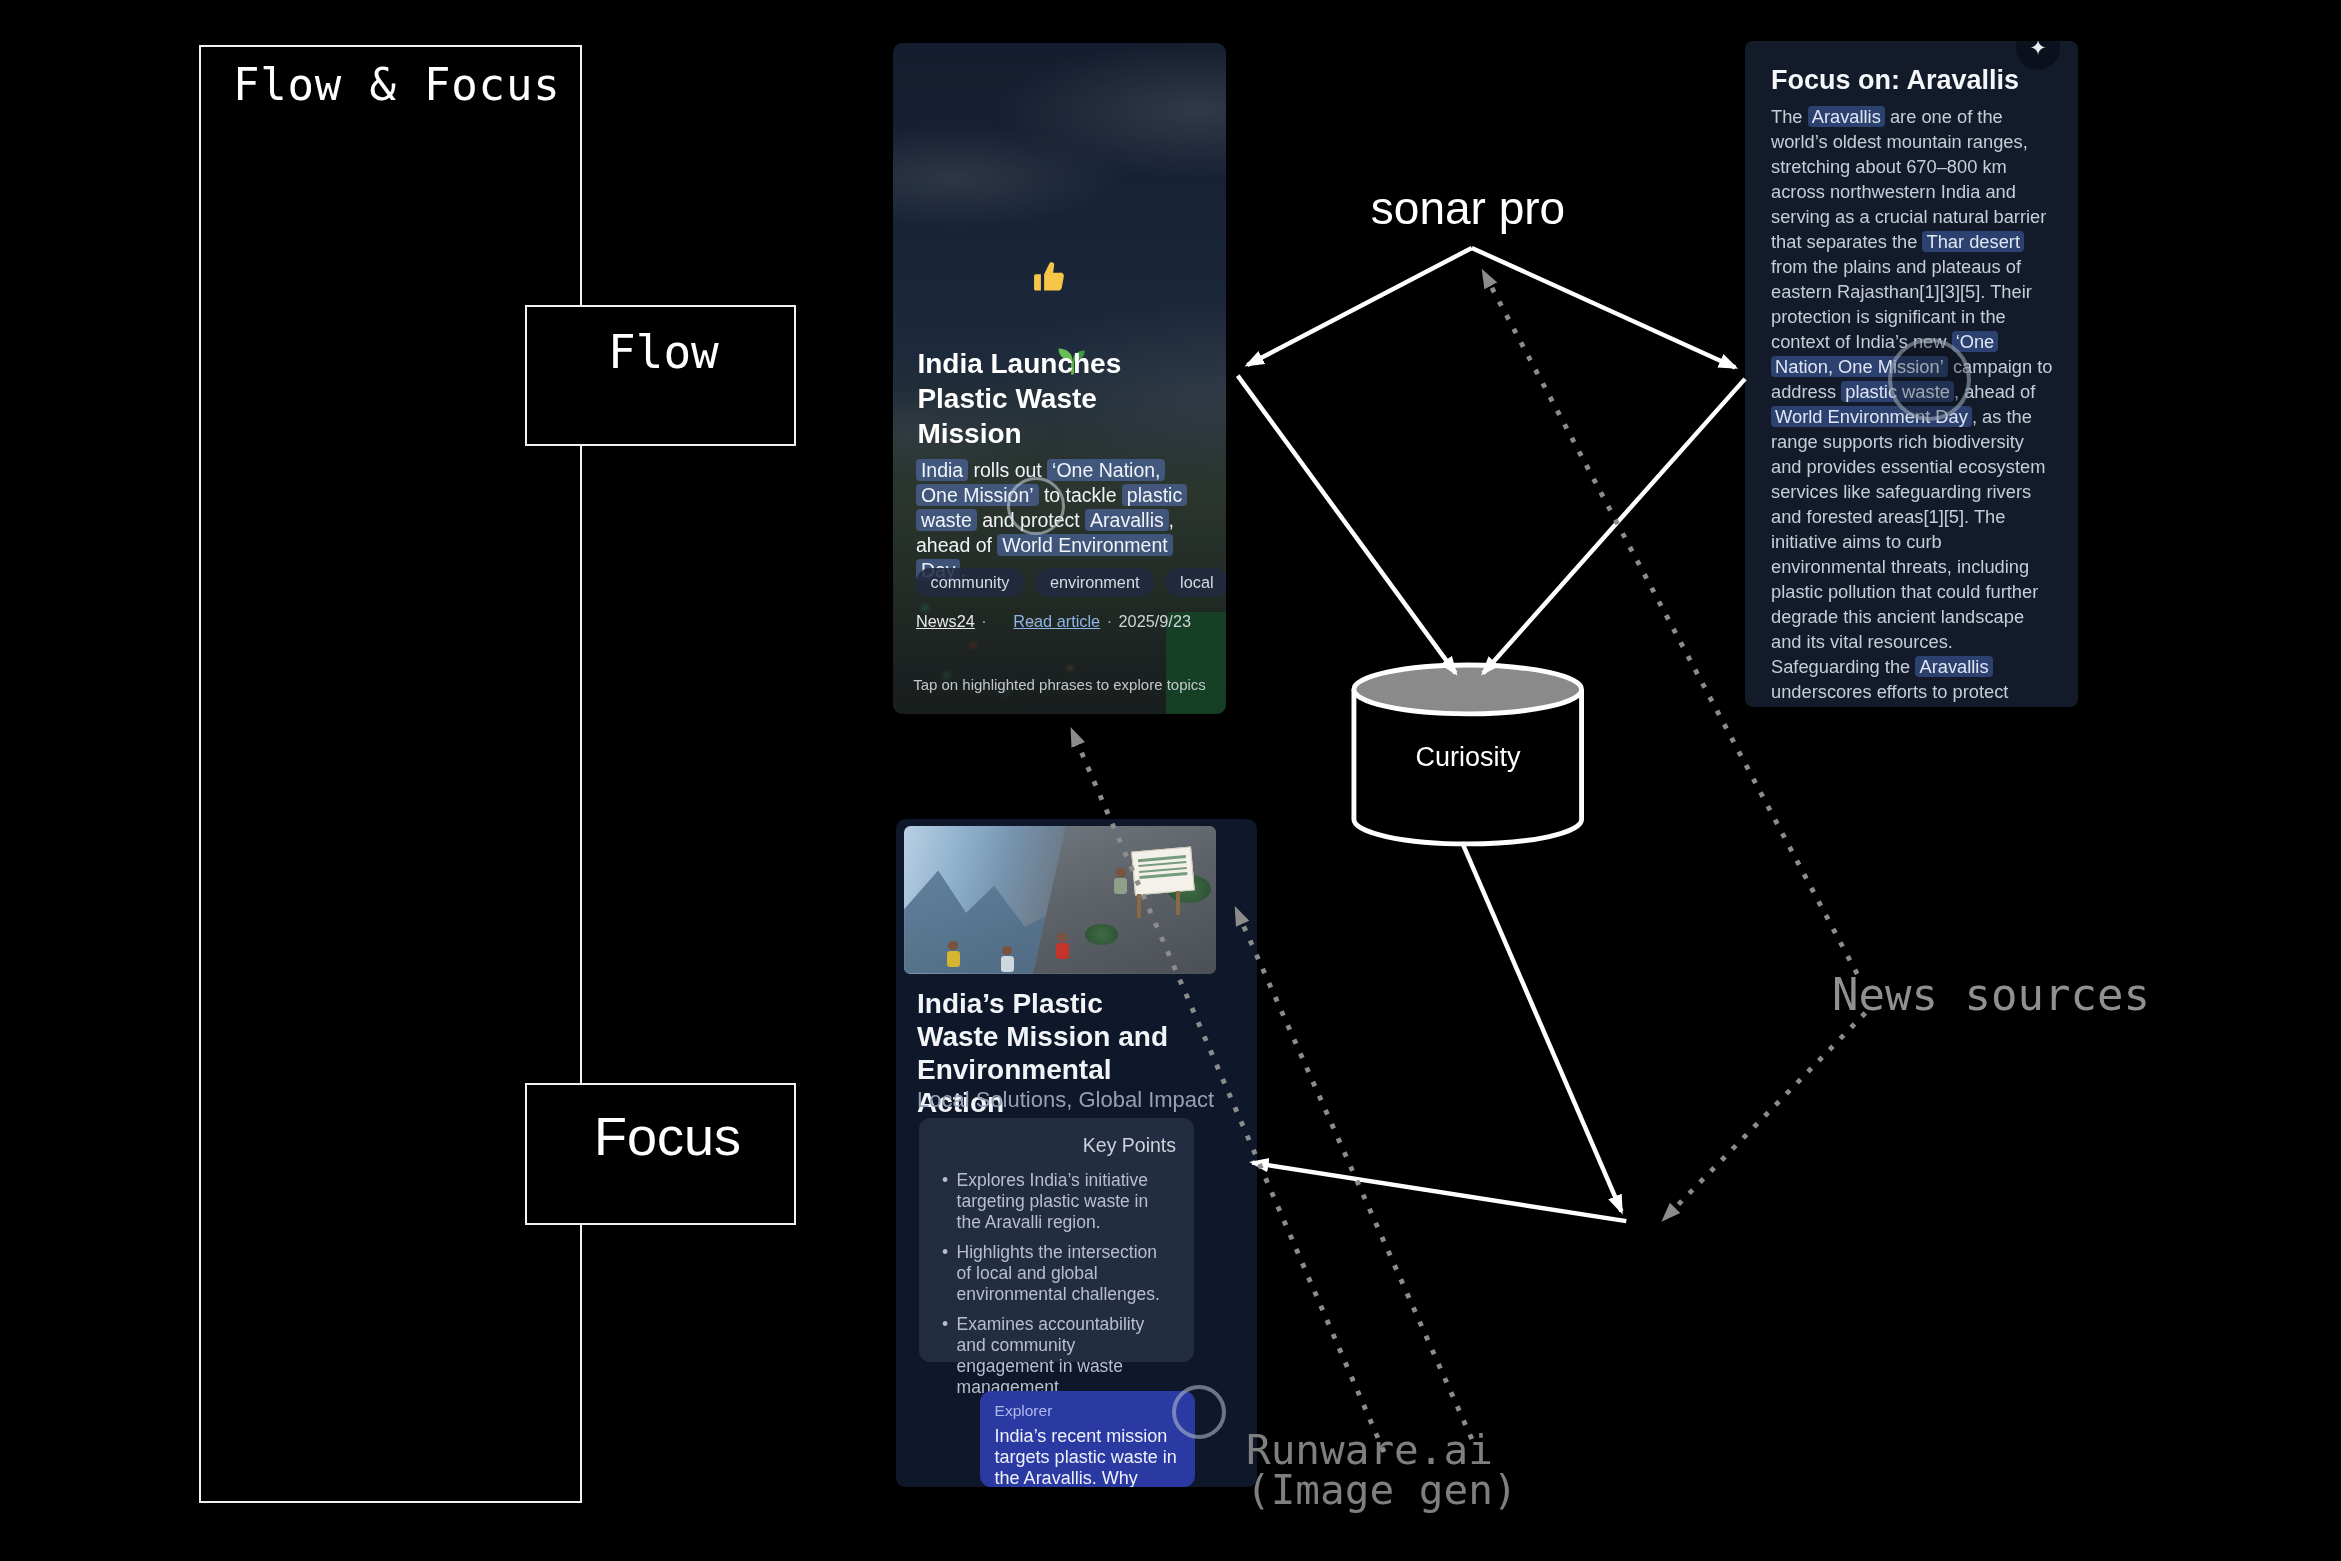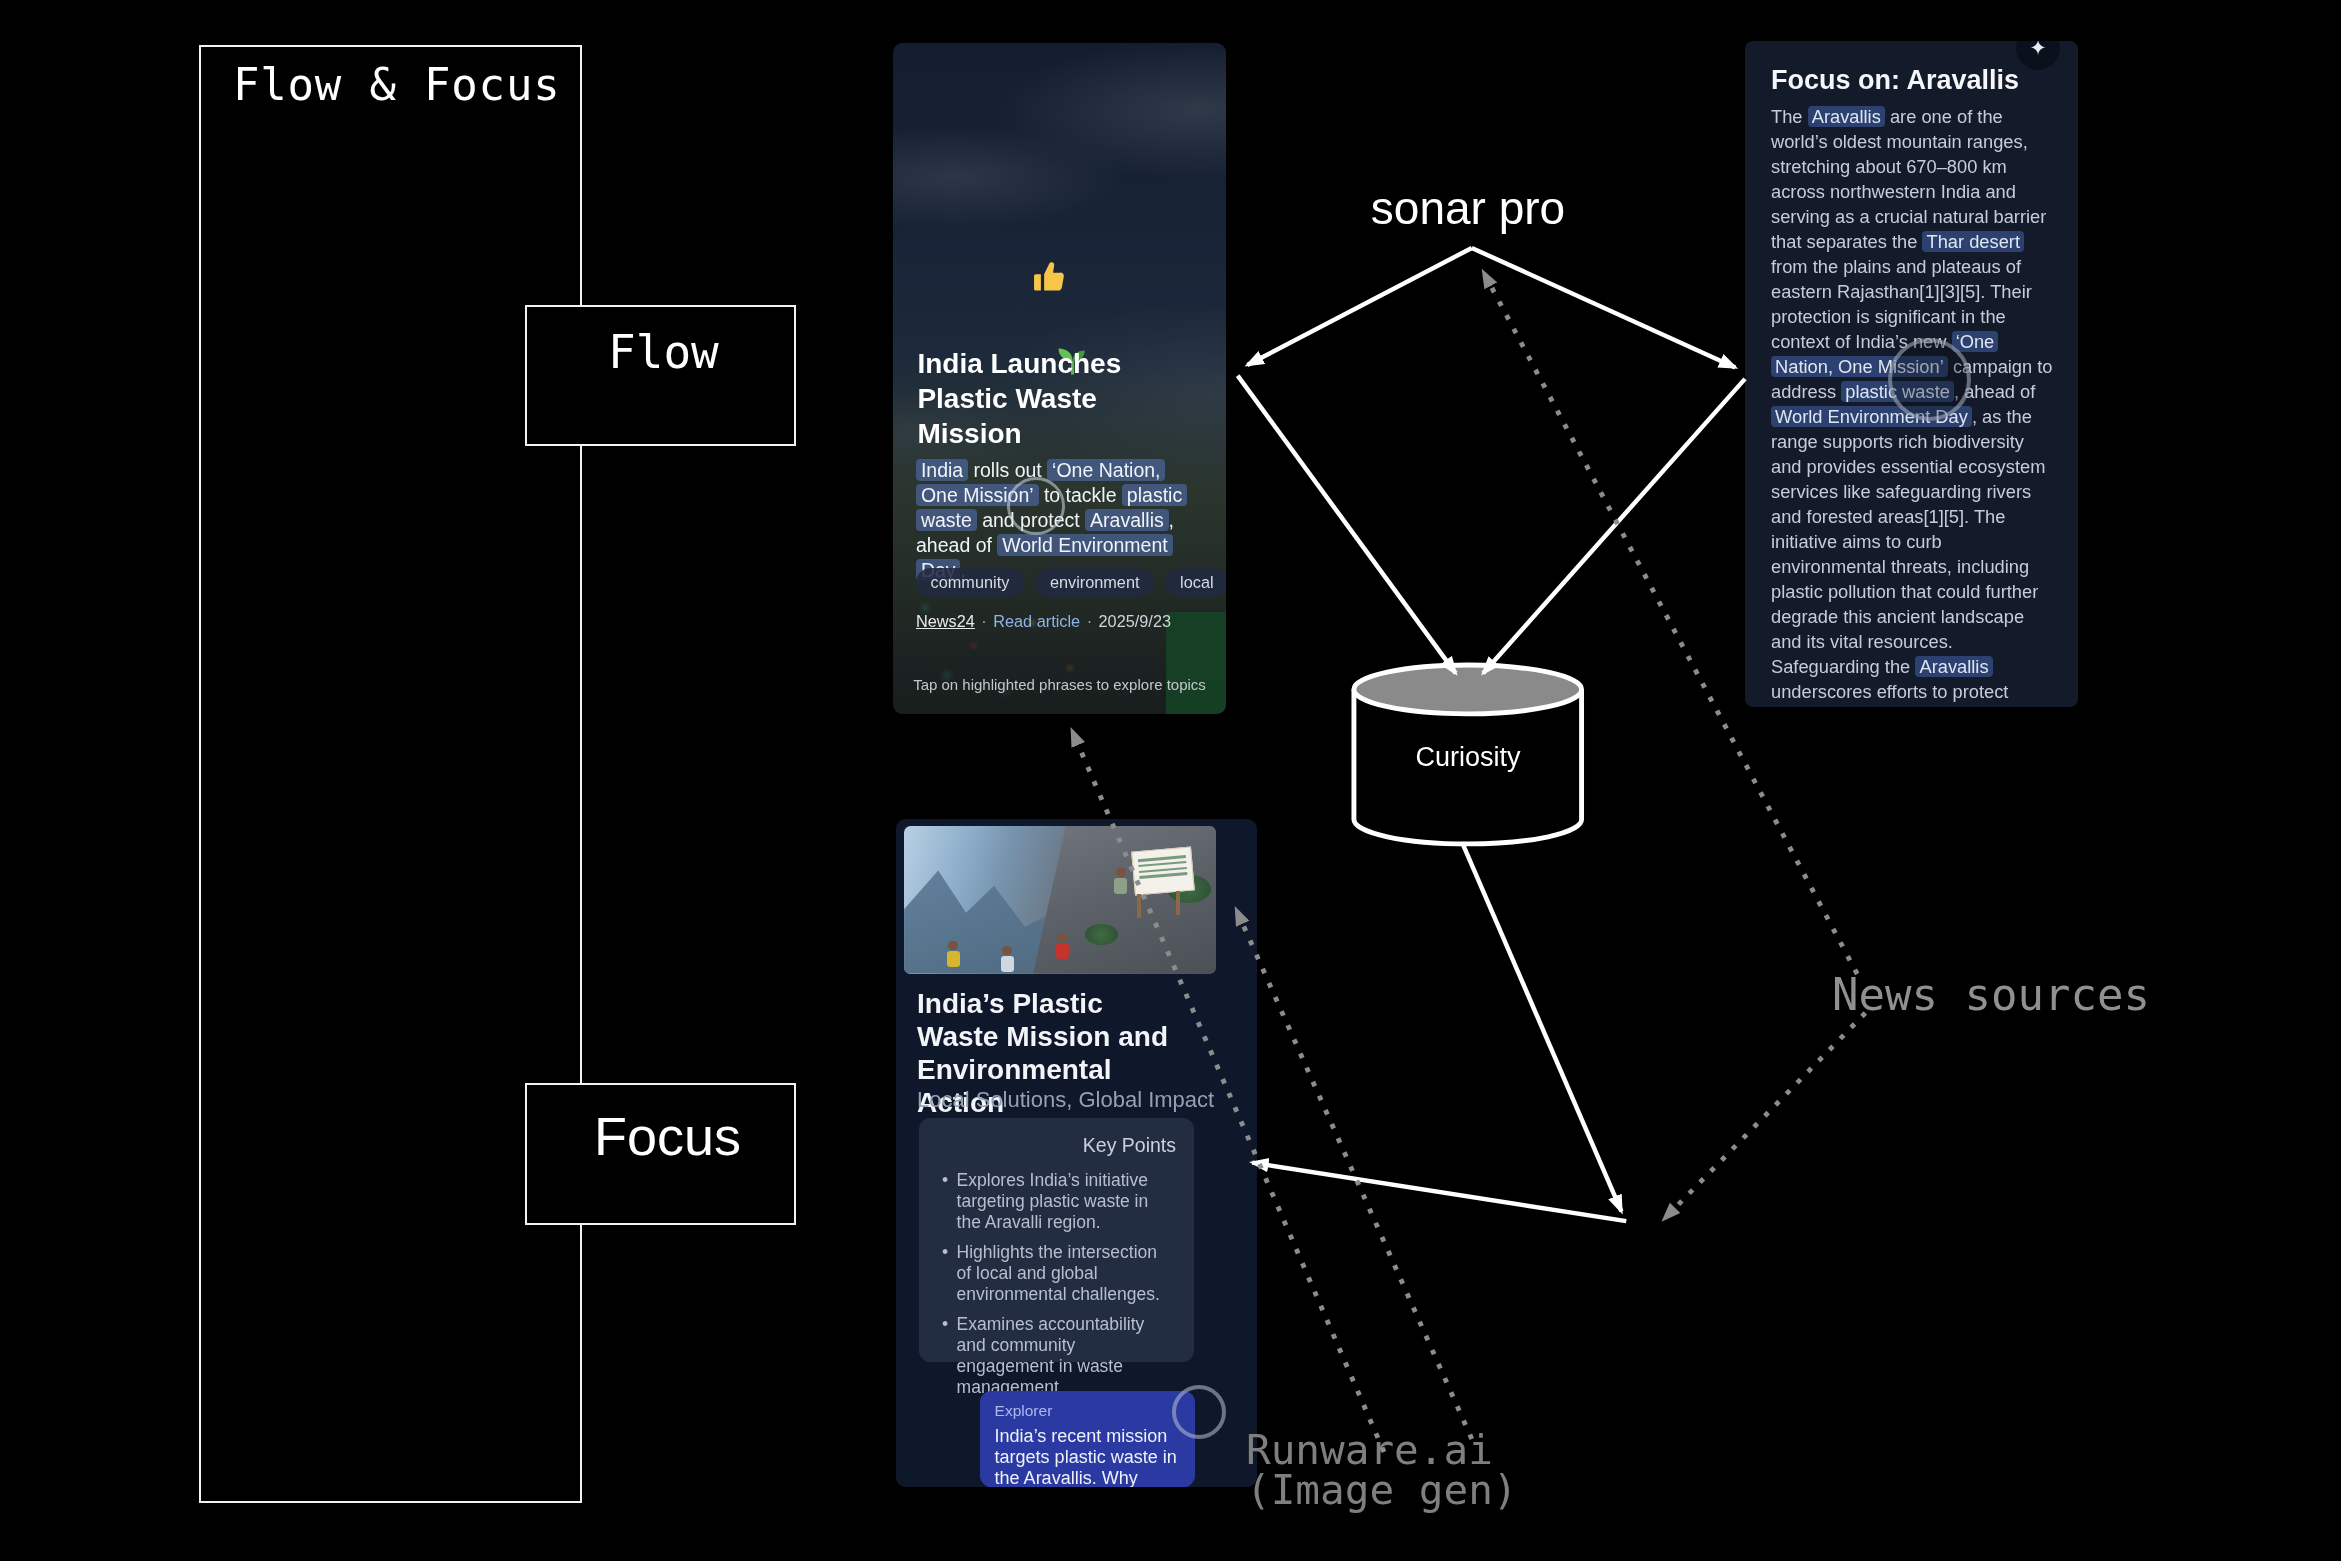--- a/index.html
+++ b/index.html
@@ -42,21 +42,21 @@
       radial-gradient(circle 14.6px at 42% 85%, #3a4a42, transparent 60%);}
   .dumpster{position:absolute;right:0px;top:569px;width:60px;height:102px;background:#1d6f33;border-radius:4.9px 0 0 0;opacity:.8;}
   .c1-icon{position:absolute;z-index:3;}
   .c1-headline{position:absolute;left:24.4px;top:303px;width:272px;font-size:28px;line-height:35px;font-weight:600;color:#fff;z-index:3;}
   .c1-body{position:absolute;left:23px;top:415px;width:286px;font-size:19.5px;line-height:25px;color:#f0f3f7;z-index:3;}
   .hl{background:rgba(86,115,187,.55);border-radius:4.1px;padding:0 4.9px;-webkit-box-decoration-break:clone;box-decoration-break:clone;}
   .c1-tags{position:absolute;left:23px;top:525px;display:flex;gap:11.4px;z-index:3;}
   .tag{background:rgba(33,42,64,.88);color:#d6dae3;font-size:16.3px;padding:4.9px 14.6px;border-radius:14.6px;}
   .c1-meta{position:absolute;left:23px;top:569px;font-size:16.3px;color:#cfd3da;z-index:3;}
   .c1-meta .src{text-decoration:underline;color:#e8eaee;}
-  .c1-meta .lnk{color:#8fb4e8;}
+  .c1-meta .lnk{text-decoration:underline;color:#8fb4e8;margin-left:20px;}
   .c1-meta .sep{color:#aab0b8;margin:0 6.5px;}
   .c1-hint{position:absolute;left:0;top:633px;width:100%;text-align:center;font-size:15px;color:#c3c7cd;z-index:3;}
 
   
   .card2{left:896px;top:819px;width:361px;height:668px;border-radius:9.8px;overflow:hidden;background:#0f172a;z-index:10;}
   .c2img{position:absolute;left:8.1px;top:6.5px;width:312px;height:148px;border-radius:6.5px;overflow:hidden;
     background:linear-gradient(105deg,#b9d0e4 0%,#8fb0cc 18%,#7693ad 32%,#6d7d8d 46%,#636d78 62%,#575e66 78%,#4a5058 100%);}
   .ridge{position:absolute;left:0;top:31px;width:155px;height:117px;background:linear-gradient(180deg,#5b7a96,#4e6a82);
     clip-path:polygon(0 45%,22% 12%,40% 48%,58% 25%,78% 60%,100% 45%,100% 100%,0 100%);opacity:.9;}
   .cliff{position:absolute;right:0;top:0;width:183px;height:148px;background:linear-gradient(160deg,#70767d 0%,#5d6269 45%,#4b5056 100%);

